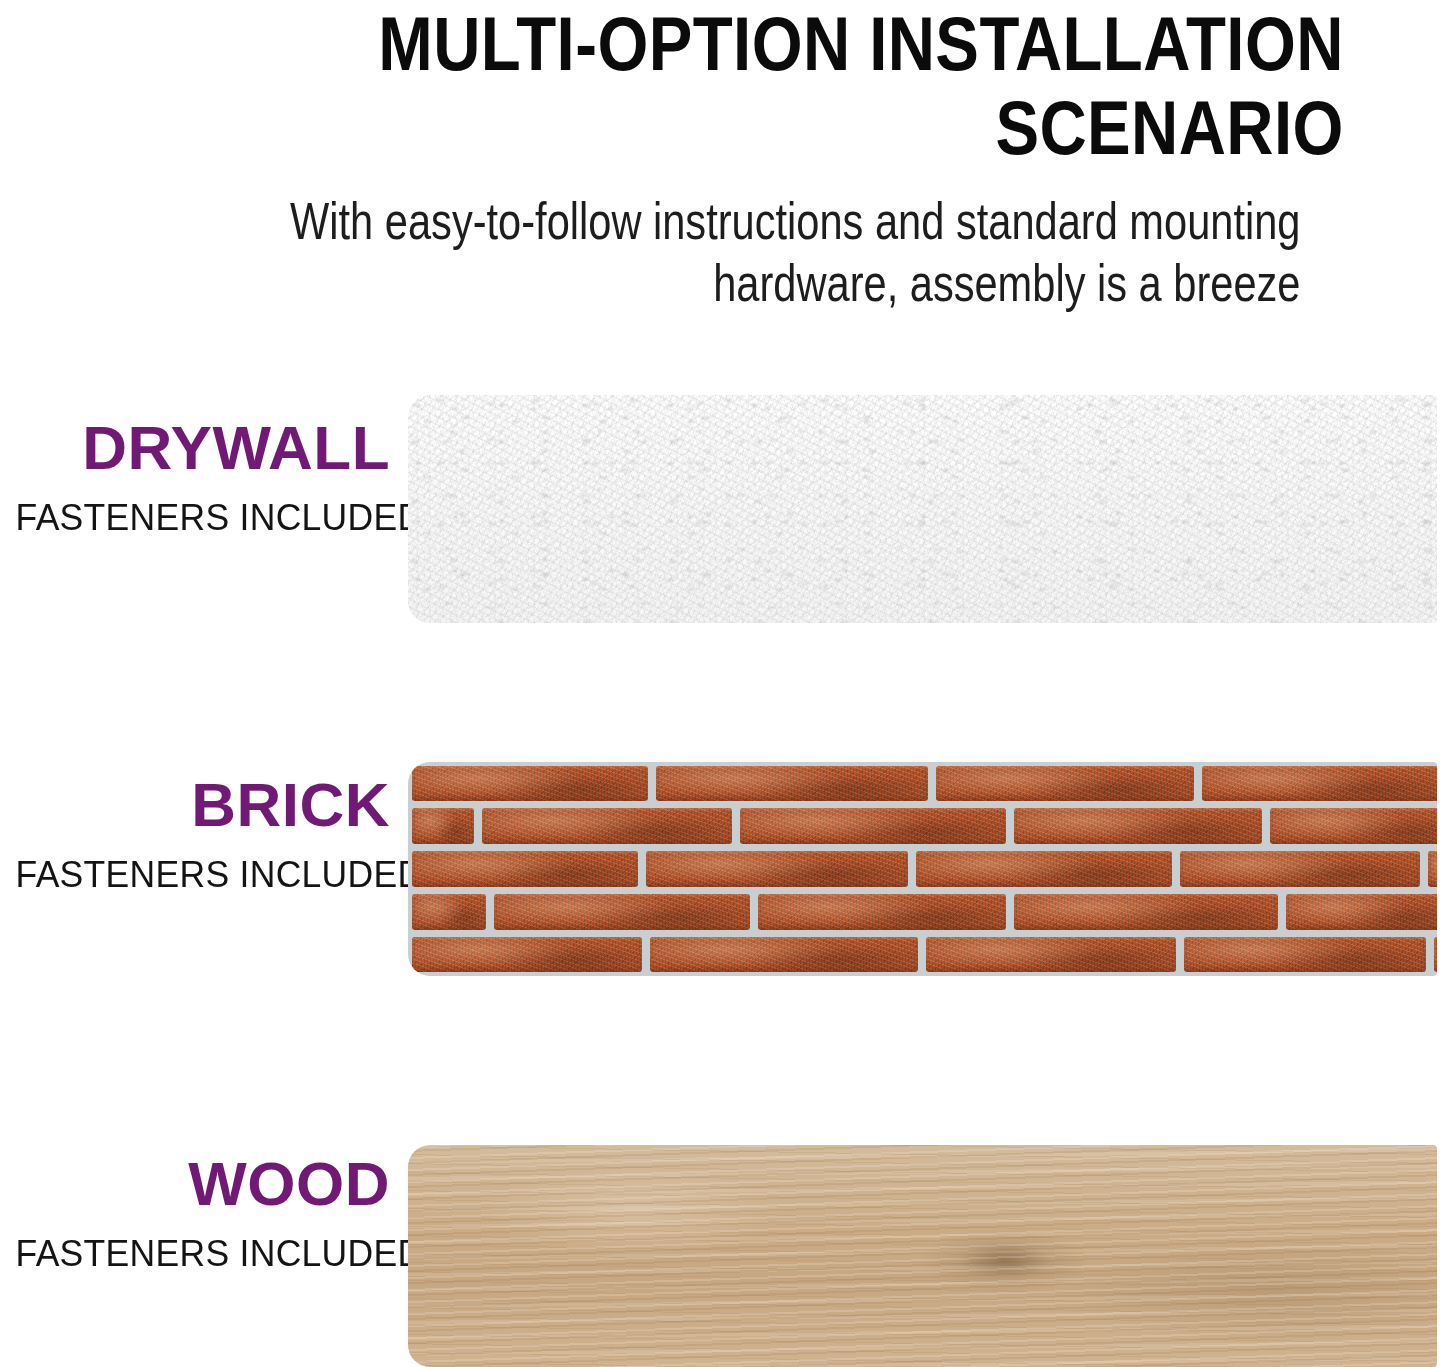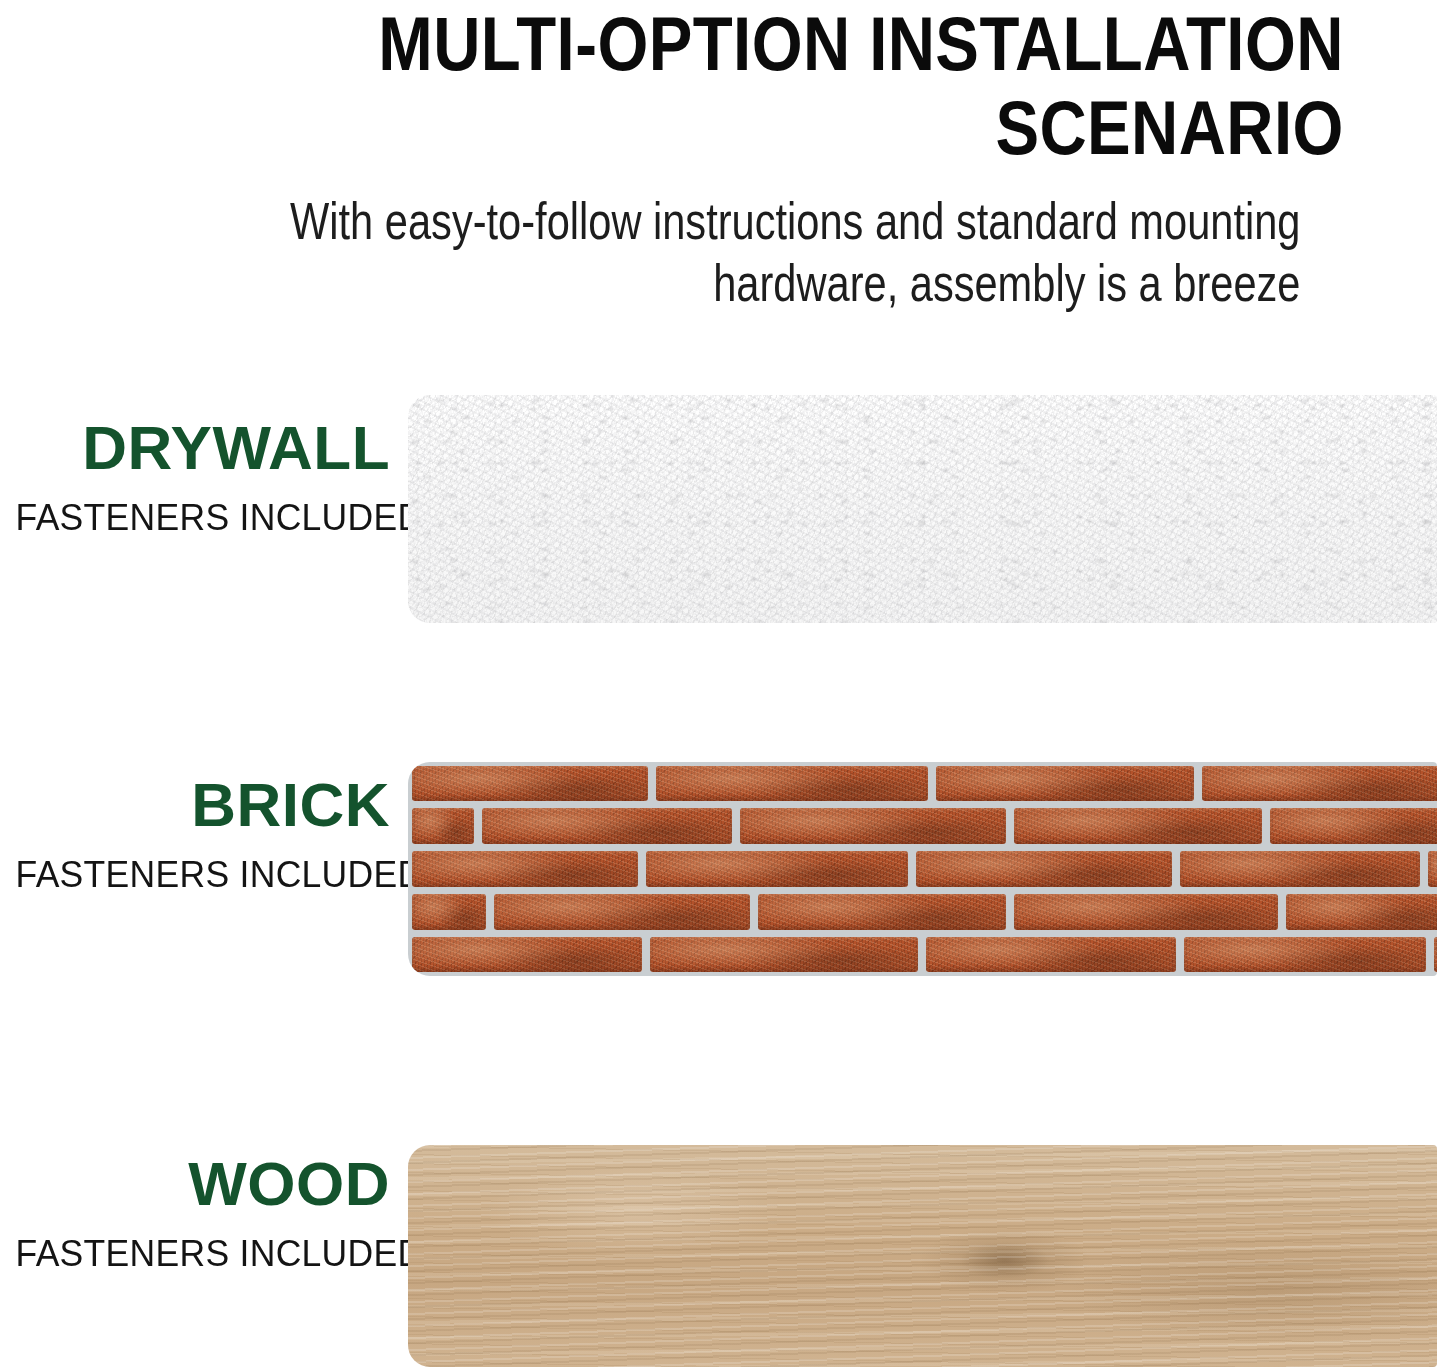--- a/index.html
+++ b/index.html
@@ -67,21 +67,21 @@
     width: 390px;
     height: 100%;
     text-align: right;
   }
   .mat-name {
     margin: 0;
     font-family: "Liberation Sans", sans-serif;
     font-weight: 700;
     font-size: 62px;
     line-height: 66px;
-    color: #14532d;
+    color: #701a75;
     letter-spacing: 0.5px;
     white-space: nowrap;
   }
   .mat-sub {
     margin: 0;
     padding-top: 16px;
     font-family: "Liberation Sans", sans-serif;
     font-weight: 300;
     font-size: 37px;
     line-height: 42px;

